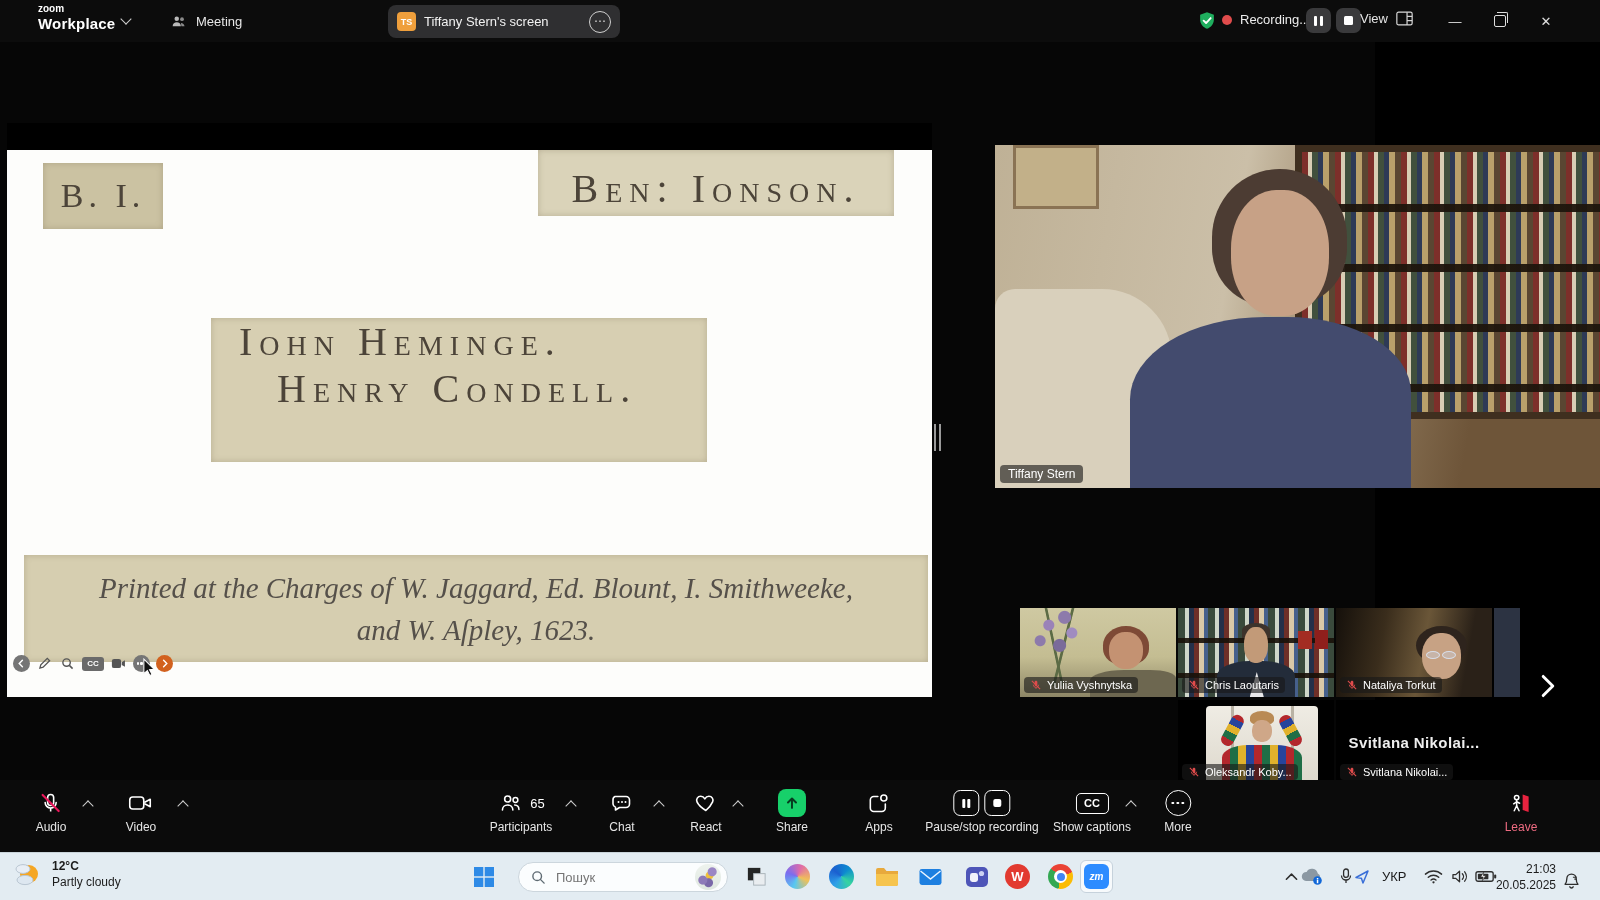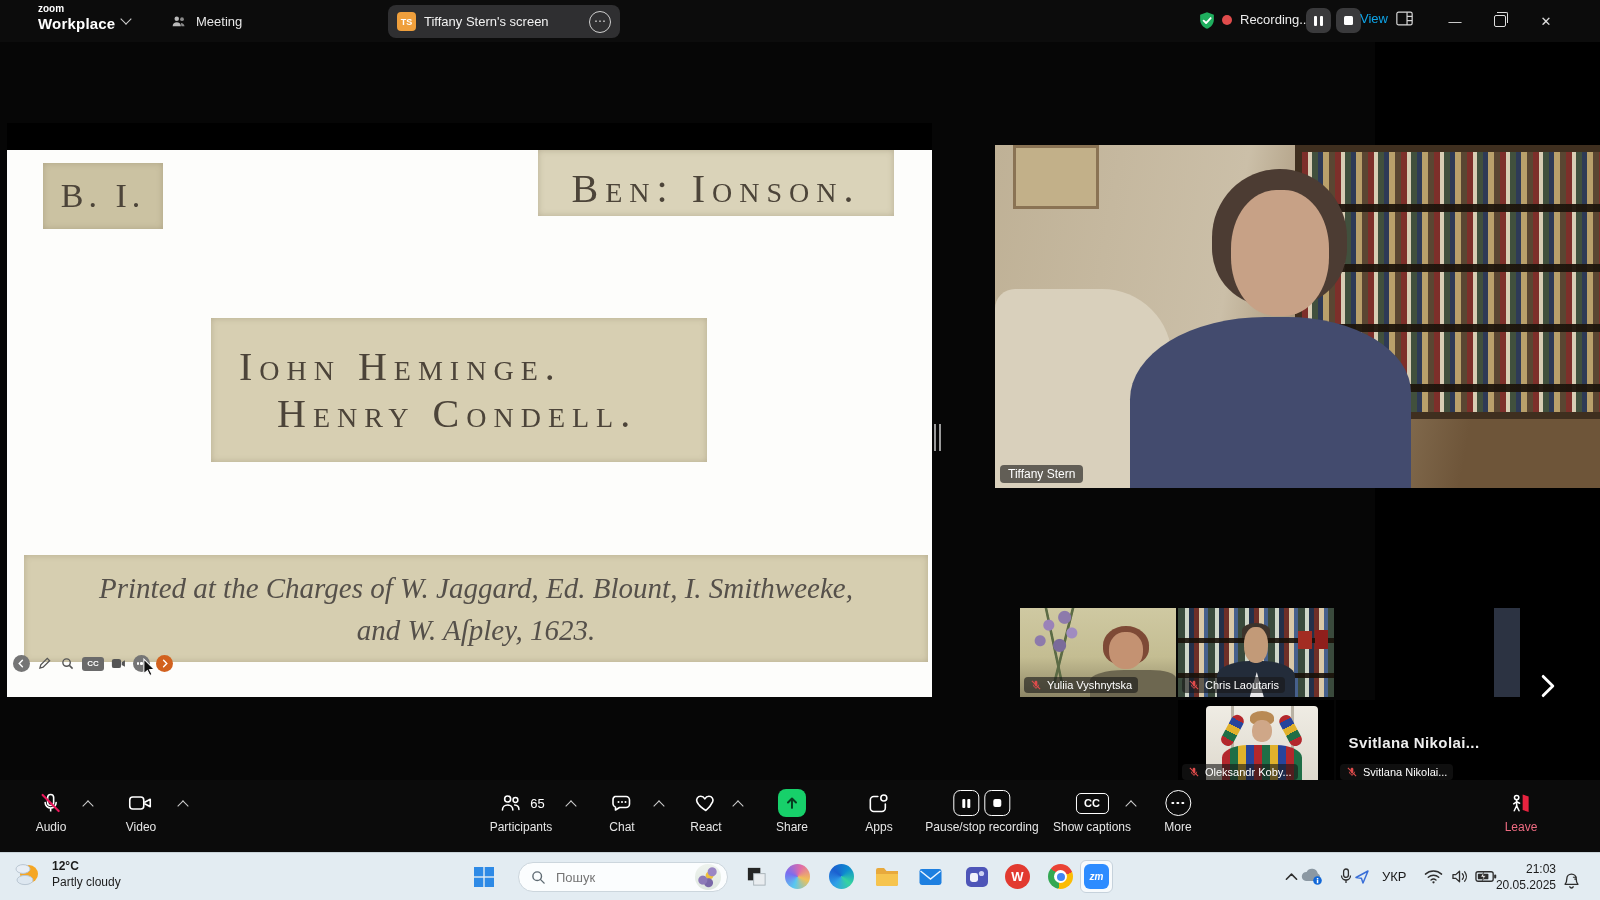--- a/index.html
+++ b/index.html
@@ -19,32 +19,32 @@
   .tab-meeting{position:absolute;left:160px;top:0;height:42px;display:flex;align-items:center;gap:8px;font-size:13px;color:#e6e6e6;padding:0 10px;}
   .tab-share{position:absolute;left:388px;top:5px;width:232px;height:33px;background:#2f2f31;border-radius:8px;display:flex;align-items:center;gap:8px;padding:0 9px;box-sizing:border-box;}
   .ts-badge{width:19px;height:19px;border-radius:4px;background:#ef9f3c;color:#fff;font-size:9px;font-weight:700;display:flex;align-items:center;justify-content:center;}
   .tab-share .lbl{font-size:13px;color:#f2f2f2;white-space:nowrap;}
   .tab-ellipsis{margin-left:auto;width:20px;height:20px;border:1.3px solid #cfcfcf;border-radius:50%;color:#dedede;font-size:12px;line-height:18px;text-align:center;}
   .rec-dot{position:absolute;left:1222px;top:15px;width:10px;height:10px;border-radius:50%;background:#e04c4c;}
   .rec-label{position:absolute;left:1240px;top:12px;font-size:13px;color:#ececec;}
   .chip{position:absolute;top:8px;width:25px;height:25px;background:#3a3a3c;border-radius:7px;display:flex;align-items:center;justify-content:center;}
   .chip .pbar{width:3px;height:10px;background:#fff;margin:0 1.5px;border-radius:1px;}
   .chip .sq{width:9px;height:9px;background:#fff;border-radius:1.5px;}
-  .view-btn{position:absolute;left:1360px;top:11px;display:flex;align-items:center;gap:8px;font-size:13px;color:#0ea5e9;}
+  .view-btn{position:absolute;left:1360px;top:11px;display:flex;align-items:center;gap:8px;font-size:13px;color:#e5e5e5;}
   .win-ctl{position:absolute;top:0;width:44px;height:42px;display:flex;align-items:center;justify-content:center;color:#e0e0e0;font-size:13px;}
   .restore-box{width:10px;height:10px;border:1.3px solid #dedede;border-radius:2px;position:relative;}
   .restore-box:before{content:"";position:absolute;left:2px;top:-4px;width:10px;height:10px;border-top:1.3px solid #dedede;border-right:1.3px solid #dedede;border-radius:0 2px 0 0;}
 
   
   .shared{position:absolute;left:7px;top:123px;width:925px;height:574px;background:#000;}
   .slide{position:absolute;left:0;top:27px;width:925px;height:547px;background:#fdfdfb;overflow:hidden;}
   .parch{position:absolute;font-family:"Liberation Serif","DejaVu Serif",serif;color:#4c4439;display:flex;align-items:center;justify-content:center;box-shadow:0 0 6px rgba(120,110,80,.35) inset;}
   .p-bi{left:36px;top:13px;width:120px;height:66px;background:#cbc2a2;font-size:34px;letter-spacing:5px;}
   .p-ben{left:531px;top:0;width:356px;height:66px;background:#dad3b9;font-size:40px;font-variant-caps:small-caps;letter-spacing:7px;align-items:flex-end;padding-bottom:4px;box-sizing:border-box;}
-  .p-hem{left:204px;top:168px;width:496px;height:144px;background:#d7cfb2;flex-direction:column;align-items:flex-start;justify-content:center;font-variant-caps:small-caps;font-size:40px;letter-spacing:7px;padding-left:28px;box-sizing:border-box;}
+  .p-hem{left:204px;top:168px;width:496px;height:144px;background:#d7cfb2;flex-direction:column;align-items:flex-start;justify-content:flex-start;font-variant-caps:small-caps;font-size:40px;letter-spacing:7px;padding-left:28px;box-sizing:border-box;}
   .p-hem .l2{padding-left:38px;}
   .p-imp{left:17px;top:405px;width:904px;height:107px;background:#d6ceb0;flex-direction:column;font-style:italic;font-size:29px;color:#55504a;line-height:42px;}
   .ppt-bar{position:absolute;left:6px;top:505px;display:flex;align-items:center;gap:6px;}
   .ppt-circ{width:17px;height:17px;border-radius:50%;background:#757575;display:flex;align-items:center;justify-content:center;color:#fff;}
   .ppt-circ.fwd{background:#d2611e;}
   .ppt-glyph{width:17px;height:17px;display:flex;align-items:center;justify-content:center;}
   .ppt-cc{min-width:18px;height:14px;background:#6a6a6a;color:#fff;border-radius:3px;font-size:8px;font-weight:700;display:flex;align-items:center;justify-content:center;padding:0 2px;}
   .dots3{display:flex;gap:1.5px;}
   .dots3 i{width:2.2px;height:2.2px;border-radius:50%;background:#fff;}
   .cursor{position:absolute;left:135px;top:508px;}
@@ -337,20 +337,39 @@
       <svg width="12" height="12" viewBox="0 0 16 16">
           <path d="M8 2.2c1 0 1.8.8 1.8 1.8v3.6A1.8 1.8 0 0 1 6.2 7.6V4c0-1 .8-1.8 1.8-1.8z" fill="#e04c4c"></path>
           <path d="M4.4 7.6a3.6 3.6 0 0 0 7.2 0" fill="none" stroke="#e04c4c" stroke-width="1.1"></path>
           <path d="M8 11.2v2" stroke="#e04c4c" stroke-width="1.1"></path>
           <path d="M2.5 2.5l11 11" stroke="#e04c4c" stroke-width="1.4"></path>
         </svg>
       <span>Chris Laoutaris</span>
     </div>
   </div>
 
+  <div class="tile" style="left:1336px">
+    <div class="scene scene-nataliya">
+      <div class="nk-hair"></div>
+        <div class="nk-head"></div>
+      <div class="nk-glass">
+          <i></i>
+          <i></i>
+        </div>
+    </div>
+    <div class="nlabel">
+      <svg width="12" height="12" viewBox="0 0 16 16">
+          <path d="M8 2.2c1 0 1.8.8 1.8 1.8v3.6A1.8 1.8 0 0 1 6.2 7.6V4c0-1 .8-1.8 1.8-1.8z" fill="#e04c4c"></path>
+          <path d="M4.4 7.6a3.6 3.6 0 0 0 7.2 0" fill="none" stroke="#e04c4c" stroke-width="1.1"></path>
+          <path d="M8 11.2v2" stroke="#e04c4c" stroke-width="1.1"></path>
+          <path d="M2.5 2.5l11 11" stroke="#e04c4c" stroke-width="1.4"></path>
+        </svg>
+      <span>Nataliya Torkut</span>
+    </div>
+  </div>
 
   <div class="sliver"></div>
   <svg class="next-chevron" width="16" height="24" viewBox="0 0 12 20">
       <polyline points="2,2 10,10 2,18" fill="none" stroke="#fff" stroke-width="2.4" stroke-linecap="round" stroke-linejoin="round"></polyline>
     </svg>
 
 
   <div class="tile r2" style="left:1178px">
     <div class="scene-oleksandr">
       <div class="ol-win1"></div>

